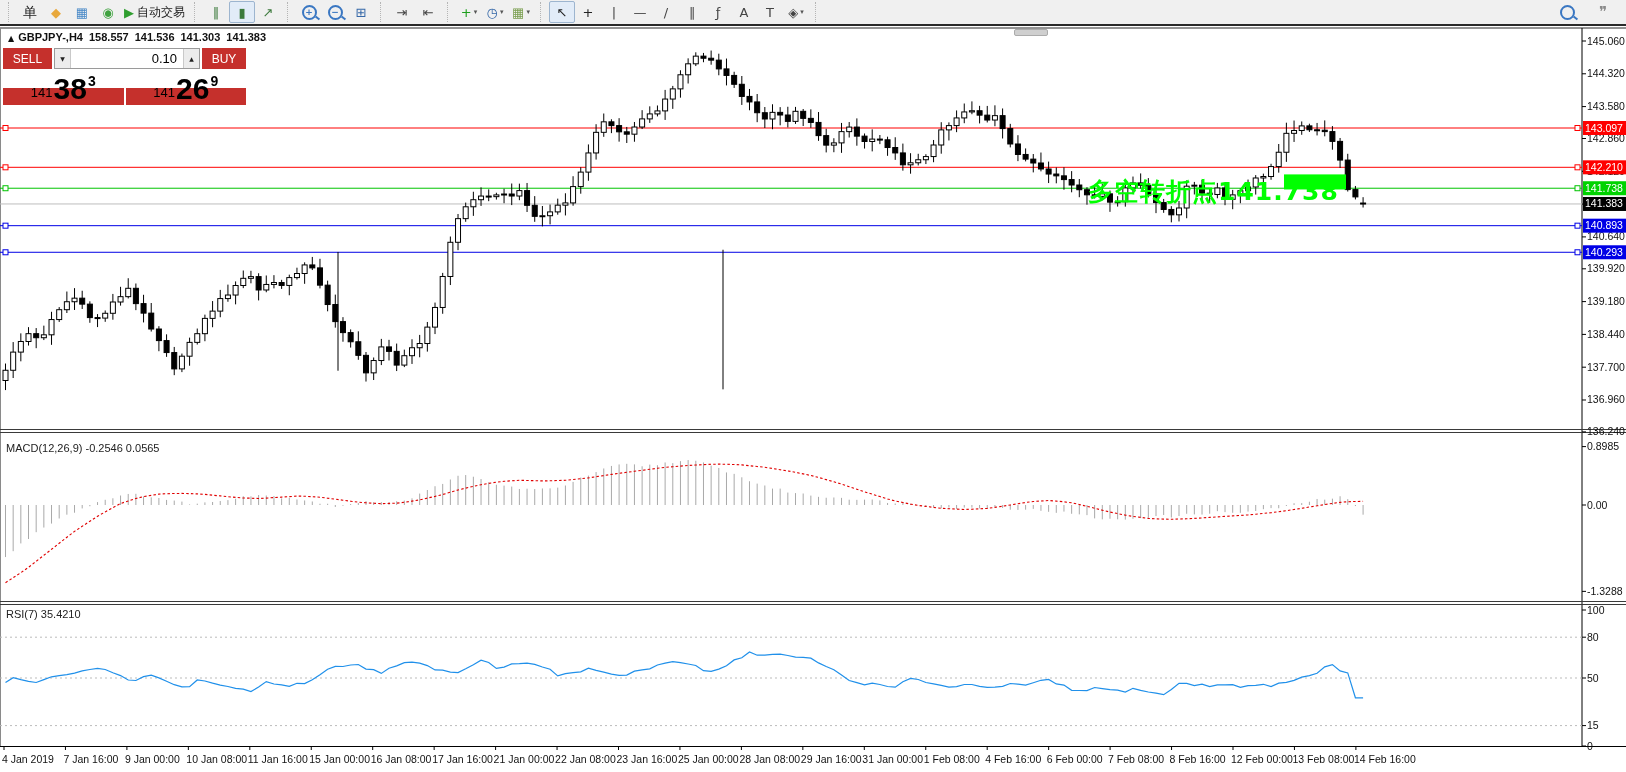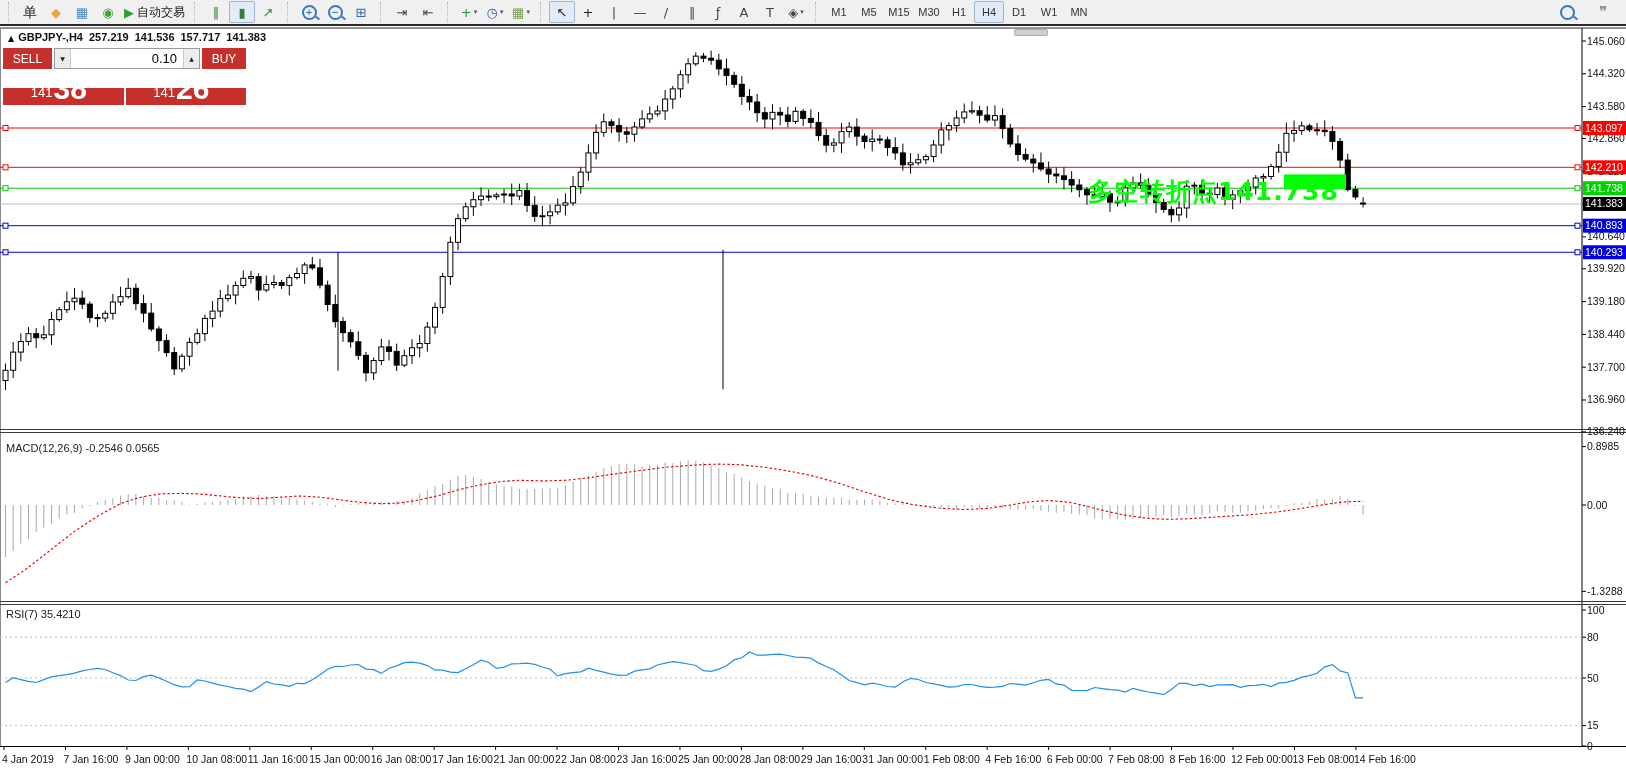--- a/index.html
+++ b/index.html
@@ -31,21 +31,21 @@
   .tp-sell-btn,.tp-buy-btn{flex:0 0 49px;background:#c5302c;color:#fff;border:0;font-size:12px;
         font-family:"Liberation Sans",sans-serif;}
   .tp-buy-btn{flex:0 0 44px;}
   .tp-spinner{flex:1;display:flex;border:1px solid #9a9a9a;background:#0f172a;box-sizing:border-box;}
   .tp-spin-btn{width:16px;background:#ececec;border:0;border-right:1px solid #c9c9c9;font-size:6px;color:#222;
         font-family:"DejaVu Sans",sans-serif;padding:0;}
   .tp-spin-btn:last-child{border-right:0;border-left:1px solid #c9c9c9;}
   .tp-vol{flex:1;border:0;text-align:right;font-size:13px;padding-right:6px;width:40px;outline:none;
         font-family:"Liberation Sans",sans-serif;}
   .tp-row2{display:flex;gap:2px;margin-top:2px;height:34px;}
-  .tp-price{flex:1;background:#c5302c;color:#ffffff;display:flex;align-items:flex-end;justify-content:center;
+  .tp-price{flex:1;background:#c5302c;color:#000000;display:flex;align-items:flex-end;justify-content:center;
         padding-bottom:2px;cursor:pointer;margin-top:17px;}
   .tp-small{font-size:13px;margin:0 1px 3px 0;}
   .tp-big{font-size:30px;font-weight:700;line-height:0.95;}
   .tp-sup{font-size:14px;font-weight:700;margin:0 0 14px 1px;}
   .ind-label{position:absolute;left:6px;font-size:11px;color:#222;z-index:4;}
   .annotation{position:absolute;left:1088px;top:175px;font-size:25px;font-weight:700;z-index:4;
         font-family:"DejaVu Sans",sans-serif;letter-spacing:1px;}
   svg text{font-family:"Liberation Sans",sans-serif;}
   .scroll-thumb{position:absolute;left:1014px;top:29px;width:32px;height:5px;background:#cfcfcf;
         border:1px solid #ababab;border-radius:2px;z-index:5;}
@@ -151,31 +151,20 @@
         </div>
         <div class="tb-btn">
           <span class="glyph" style="color: rgb(68, 68, 68);">T</span>
         </div>
         <div class="tb-btn">
           <span class="glyph" style="color: rgb(68, 68, 68);">◈</span>
           <span class="caret">▾</span>
         </div>
       </div>
       <div class="tb-sep"></div>
-      <div class="tf" style="display: flex; align-items: center;">
-        <div class="tb-btn">M1</div>
-        <div class="tb-btn">M5</div>
-        <div class="tb-btn">M15</div>
-        <div class="tb-btn">M30</div>
-        <div class="tb-btn">H1</div>
-        <div class="tb-btn active">H4</div>
-        <div class="tb-btn">D1</div>
-        <div class="tb-btn">W1</div>
-        <div class="tb-btn">MN</div>
-      </div>
       <div class="tb-right">
         <div class="tb-btn">
           <span class="mag"></span>
         </div>
         <div class="tb-btn" style="color: rgb(138, 138, 138); font-size: 15px;">❞</div>
       </div>
     </div>
 
   <div class="scroll-thumb"></div>
 
@@ -844,21 +833,21 @@
       <text x="1169.55" y="763" font-size="10.5px" fill="#111" dn="time-axis-label">8 Feb 16:00</text>
       <line x1="1233" y1="746" x2="1233" y2="750" stroke="#000"></line>
       <text x="1231" y="763" font-size="10.5px" fill="#111" dn="time-axis-label">12 Feb 00:00</text>
       <line x1="1294.45" y1="746" x2="1294.45" y2="750" stroke="#000"></line>
       <text x="1292.45" y="763" font-size="10.5px" fill="#111" dn="time-axis-label">13 Feb 08:00</text>
       <line x1="1355.9" y1="746" x2="1355.9" y2="750" stroke="#000"></line>
       <text x="1353.9" y="763" font-size="10.5px" fill="#111" dn="time-axis-label">14 Feb 16:00</text>
     </svg>
 
   <div class="chart-header">
-    <span class="tri">▲</span><span>GBPJPY-,H4</span><span>257.219</span><span>141.536</span><span>157.717</span><span>141.383</span>
+    <span class="tri">▲</span><span>GBPJPY-,H4</span><span>158.557</span><span>141.536</span><span>141.303</span><span>141.383</span>
   </div>
 
   <div class="trade-panel">
     <div class="tp-row1">
       <button class="tp-sell-btn">SELL</button>
       <div class="tp-spinner">
         <button class="tp-spin-btn">▼</button>
         <input class="tp-vol" readonly="" value="0.10" style="">
         <button class="tp-spin-btn">▲</button>
       </div>

